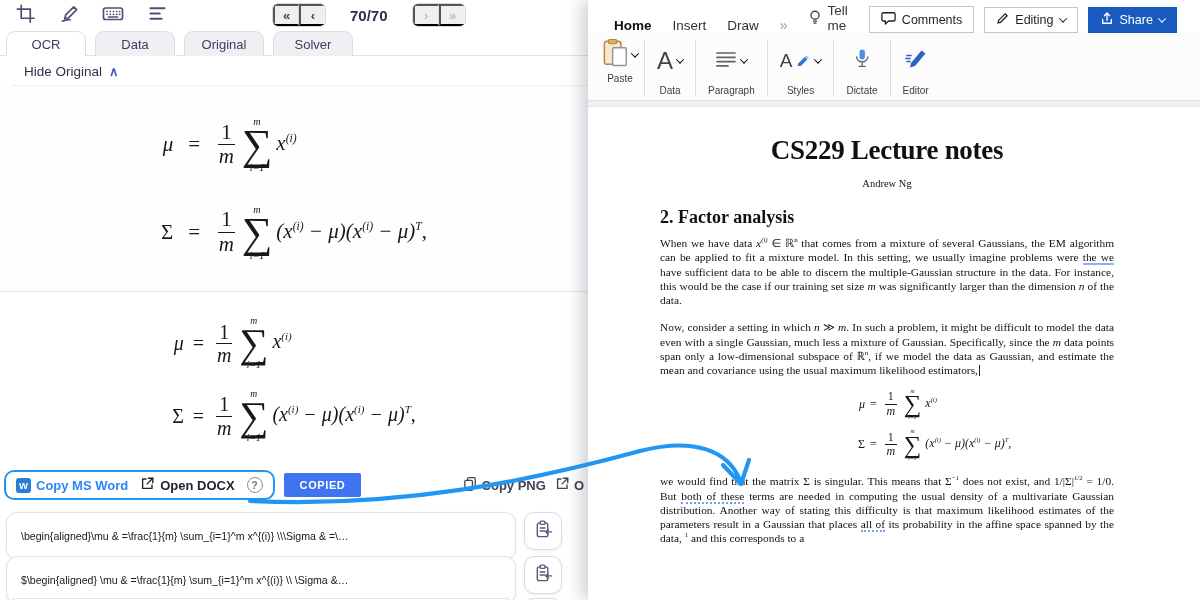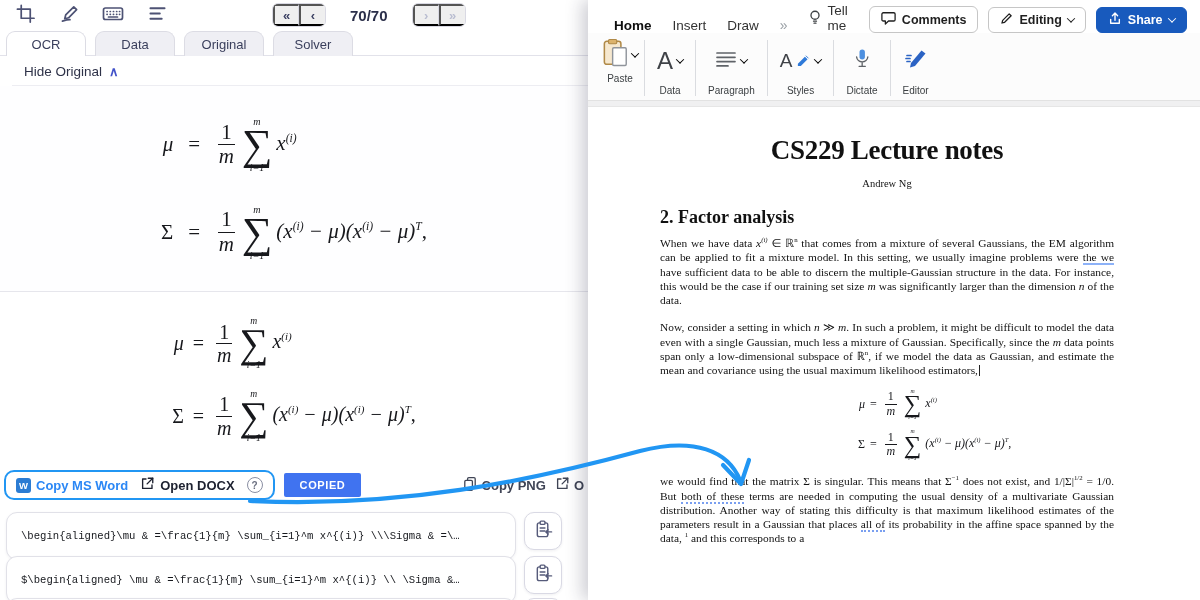--- a/index.html
+++ b/index.html
@@ -48,33 +48,33 @@
   .highlight-box{display:flex;align-items:center;gap:12px;border:2.5px solid #2196f3;border-radius:10px;padding:4px 10px;background:#fff}
   .btn-copyword{display:flex;align-items:center;gap:5px;color:#2b87f5;font-weight:700;font-size:13px;background:none;border:none;cursor:pointer}
   .wbadge{width:15px;height:15px;background:#2b7cd3;color:#fff;border-radius:3px;font-size:9.5px;font-weight:700;display:flex;align-items:center;justify-content:center}
   .btn-opendocx{display:flex;align-items:center;gap:5px;color:#1d2130;font-weight:700;font-size:13px;background:none;border:none;cursor:pointer}
   .helpcirc{width:16px;height:16px;border:1.5px solid #8a8fa3;border-radius:50%;color:#6b7080;font-size:10px;font-weight:700;display:flex;align-items:center;justify-content:center;background:none;cursor:pointer}
   .copied-pill{background:#4073f0;color:#fff;font-size:11px;font-weight:700;letter-spacing:.6px;padding:6px 16px;border-radius:2px;border:none}
   .btn-copypng{display:flex;align-items:center;gap:4px;color:#3f4455;font-weight:700;font-size:13px;background:none;border:none;margin-left:auto;cursor:pointer}
   .btn-openmore{display:flex;align-items:center;gap:4px;color:#3f4455;font-weight:700;font-size:13px;background:none;border:none;cursor:pointer;overflow:hidden;white-space:nowrap}
 
   
-  .code-row{position:absolute;left:6px;width:510px;height:48px;background:#fff;border:1px solid #e1e1e8;border-radius:11px;box-shadow:0 1px 3px rgba(30,30,60,.06);display:flex;align-items:center;padding:0 14px;font-family:Liberation Mono, monospace;font-size:10.6px;color:#16181d;white-space:nowrap;overflow:hidden;cursor:text}
+  .code-row{position:absolute;left:6px;width:510px;height:48px;background:#fff;border:1px solid #e1e1e8;border-radius:11px;box-shadow:0 1px 3px rgba(30,30,60,.06);display:flex;align-items:center;padding:0 14px;font-family:Liberation Sans, sans-serif;font-size:10.6px;color:#16181d;white-space:nowrap;overflow:hidden;cursor:text}
   .code-copy{position:absolute;left:524px;width:38px;height:38px;border:1px solid #d9d9e4;border-radius:10px;background:#fff;display:flex;align-items:center;justify-content:center;box-shadow:0 1px 3px rgba(30,30,60,.07);cursor:pointer}
 
   
   .word{position:absolute;left:588px;top:0;width:612px;height:600px;background:#fff;box-shadow:-6px 0 16px rgba(30,30,60,.22);z-index:2}
   .wd-menubar{position:absolute;top:0;left:0;right:0;height:33px;display:flex;align-items:flex-end;padding:0 26px;gap:21px;font-size:13.5px;color:#333;background:#fff}
   .wm-item{cursor:pointer;background:none;border:none;font-size:13.5px;color:#333;font-family:inherit}
   .wm-home{font-weight:700;color:#0f0f0f;position:relative}
   .wm-home::after{content:"";position:absolute;left:-2px;right:-2px;bottom:-8px;height:3px;background:#185abd;border-radius:2px}
   .wm-ov{color:#9aa0a6;font-size:14px;letter-spacing:-1px}
   .tellme{display:flex;align-items:center;gap:6px;cursor:pointer}
   .wd-actions{margin-left:auto;display:flex;align-items:center;gap:10px}
-  .wbtn{display:flex;align-items:center;gap:6px;border:1px solid #c6c6c6;border-radius:6px;padding:4px 11px;font-size:12.5px;font-weight:700;color:#1f1f1f;background:#fff;cursor:pointer;font-family:inherit}
+  .wbtn{display:flex;align-items:center;gap:6px;border:1px solid #c6c6c6;border-radius:0;padding:4px 11px;font-size:12.5px;font-weight:400;color:#1f1f1f;background:#fff;cursor:pointer;font-family:inherit}
   .wbtn.share{background:#185abd;border-color:#185abd;color:#fff}
   .chv{display:inline-block;width:6px;height:6px;border-right:1.5px solid currentColor;border-bottom:1.5px solid currentColor;transform:rotate(45deg) translate(-1px,-1px)}
 
   .wd-ribbon{position:absolute;top:33px;left:0;right:0;height:67px;background:#fcfcfc;display:flex;align-items:stretch;padding:3px 4px 0}
   .rgroup{display:flex;flex-direction:column;align-items:center;justify-content:space-between;padding:2px 12px 4px;cursor:pointer}
   .rsep{width:1px;background:#dadce0;margin:4px 0}
   .rlabel{font-size:10px;color:#3c4043;padding-top:2px}
   .ricon-row{display:flex;align-items:center;gap:4px;flex:1}
   .bigA{font-size:24px;color:#3f4247;line-height:1;font-family:"Liberation Sans",sans-serif}
   .midA{font-size:19px;color:#3f4247;line-height:1}

